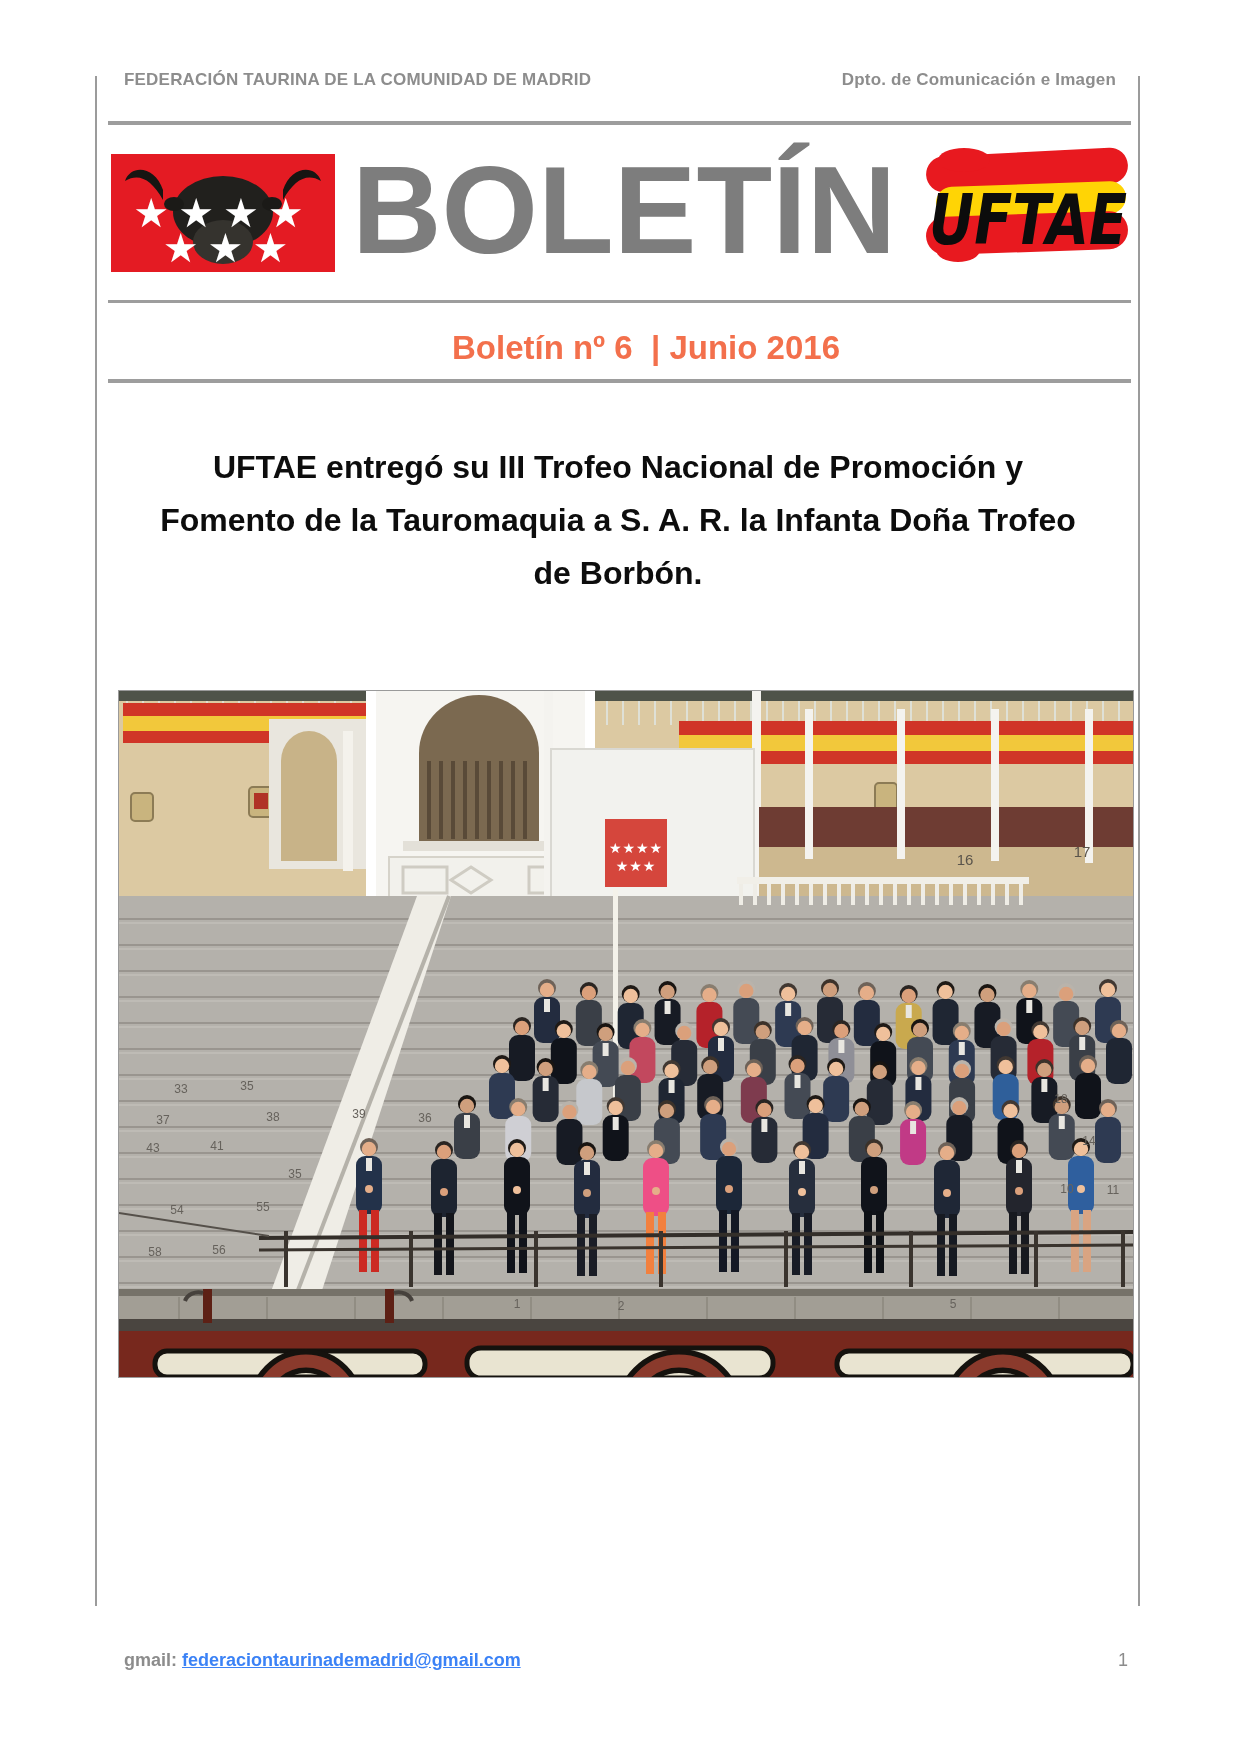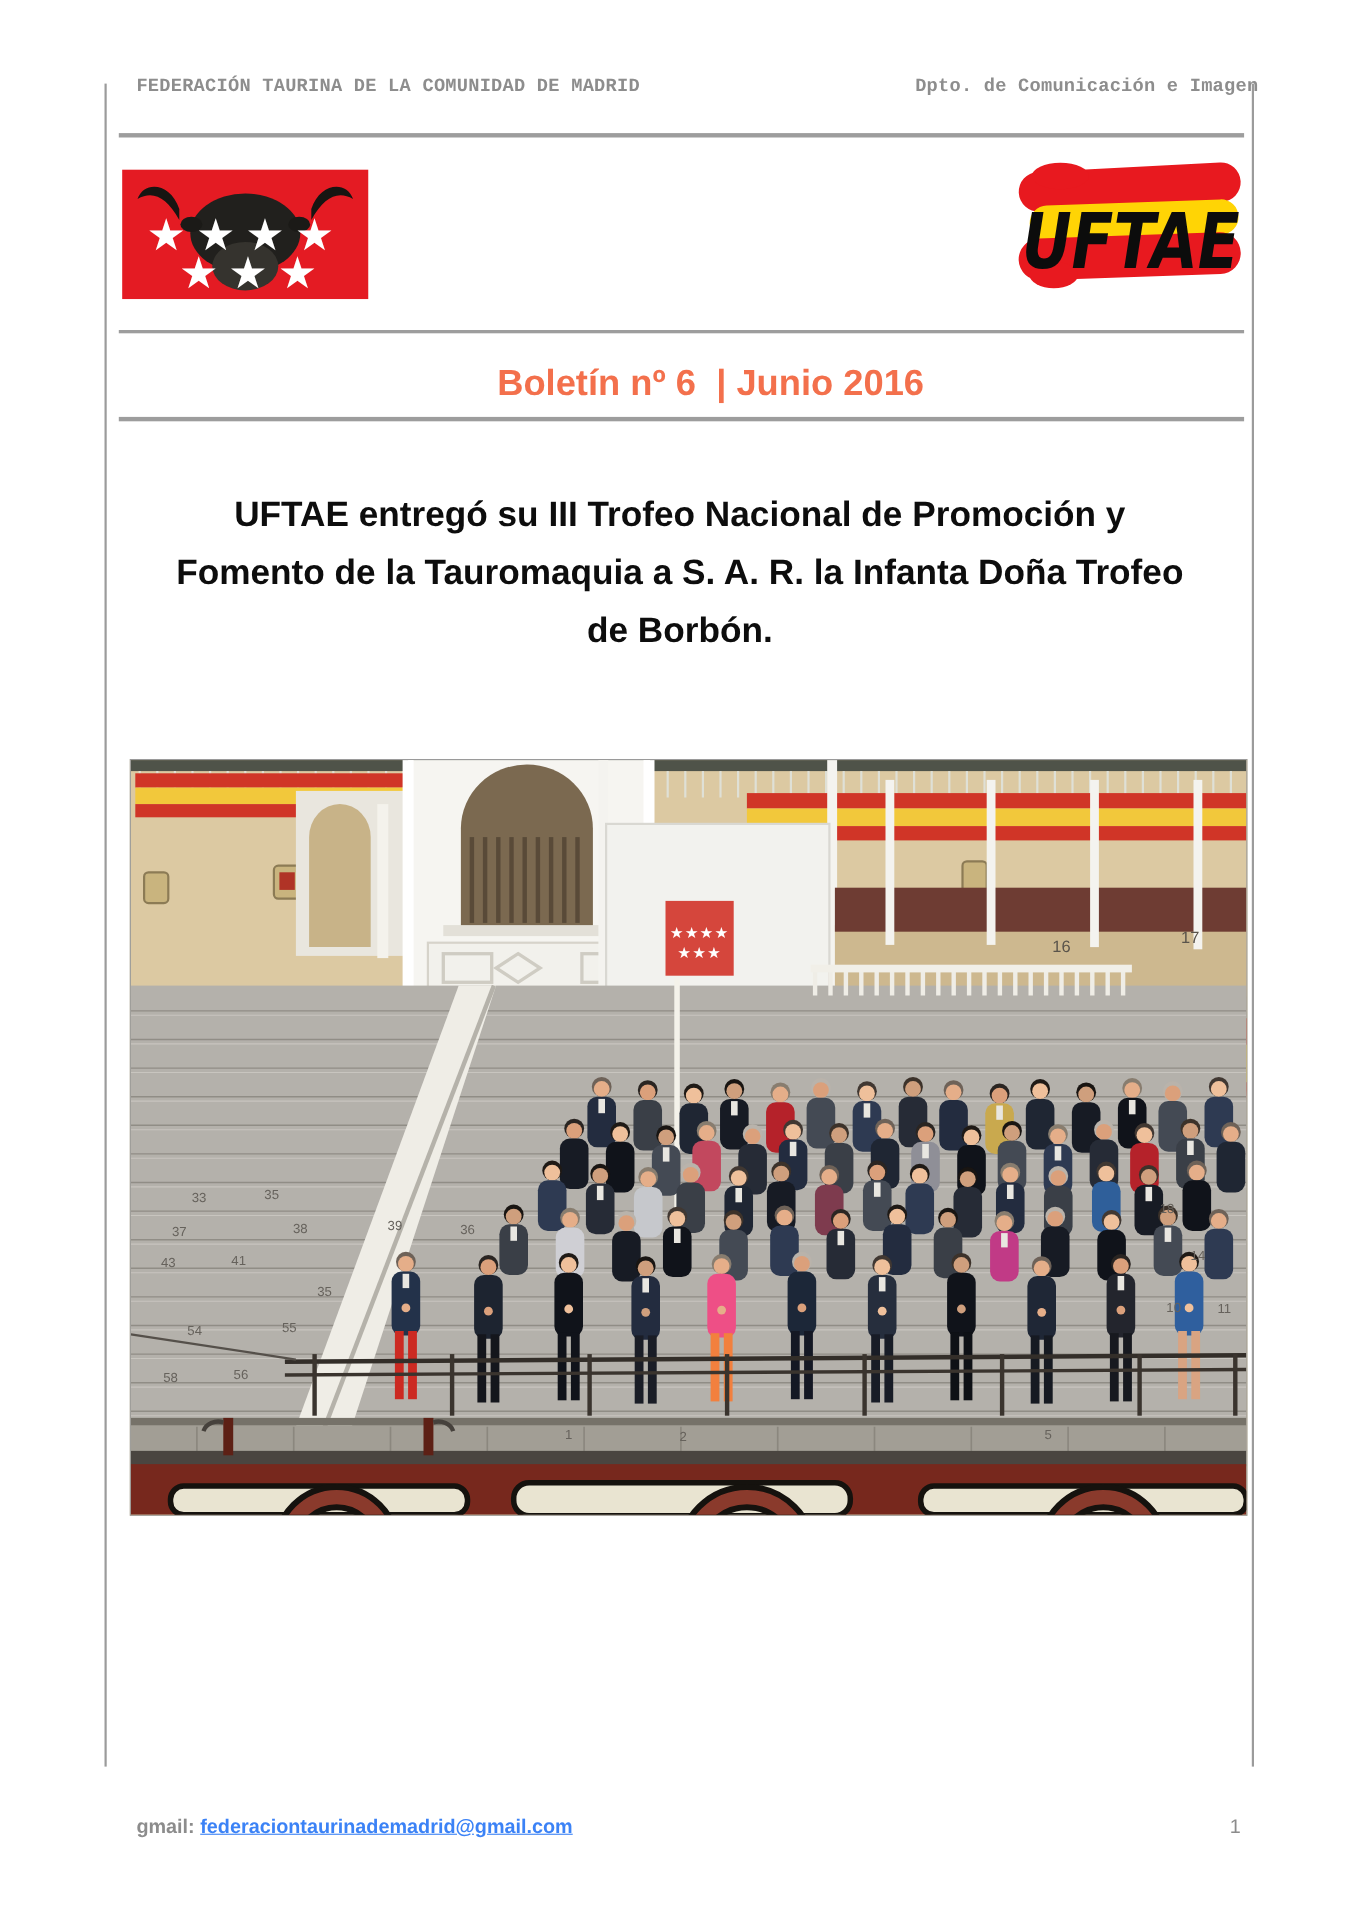--- a/index.html
+++ b/index.html
@@ -2,22 +2,22 @@
 <html><head>
 <meta charset="utf-8">
 <style>
   html,body{margin:0;padding:0;background:#ffffff;}
   .page{position:relative;width:1240px;height:1754px;background:#ffffff;overflow:hidden;
         font-family:"Liberation Sans",sans-serif;}
   .frame{position:absolute;top:76px;width:2px;height:1530px;background:#9b9b9b;}
   .frame-left{left:95px;}
   .frame-right{left:1138px;}
   .hdr{position:absolute;top:70px;font-size:17px;font-weight:bold;color:#8d8d8d;letter-spacing:.2px;}
-  .hdr-left{left:124px;font-family:Liberation Mono, monospace;}
-  .hdr-right{right:96px;font-family:Liberation Mono, monospace;}
+  .hdr-left{left:124px;}
+  .hdr-right{right:124px;}
   .rule{position:absolute;left:108px;width:1023px;background:#9d9d9d;}
   .rule-1{top:121px;height:4px;}
   .rule-2{top:300px;height:3px;}
   .rule-3{top:379px;height:4px;}
   .flag-logo{position:absolute;left:111px;top:154px;}
   .flag-stars{fill:#ffffff;font-size:40px;text-anchor:middle;letter-spacing:9px;
               font-family:"DejaVu Sans",sans-serif;}
   .boletin-title{position:absolute;left:352px;top:148px;font-size:124px;line-height:124px;
                  font-weight:800;color:#7d7d7d;letter-spacing:0;}
   .uftae-logo{position:absolute;left:920px;top:138px;}
@@ -55,20 +55,21 @@
       <path d="M172,36 C180,12 204,10 210,27 C196,19 184,25 172,46 Z" fill="#171512"></path>
       <ellipse cx="112" cy="58" rx="50" ry="36" fill="#21201d"></ellipse>
       <ellipse cx="112" cy="88" rx="30" ry="22" fill="#35332e"></ellipse>
       <ellipse cx="63" cy="50" rx="10" ry="7" fill="#1b1a17"></ellipse>
       <ellipse cx="161" cy="50" rx="10" ry="7" fill="#1b1a17"></ellipse>
     </g>
     <text class="flag-stars" x="112" y="73">★★★★</text>
     <text class="flag-stars" x="119" y="108">★★★</text>
   </svg>
 
+  <div class="boletin-title">BOLETÍN</div>
 
   <svg class="uftae-logo" width="215" height="135" viewBox="0 0 215 135">
     <g>
       <rect x="6" y="14" width="202" height="36" rx="18" transform="rotate(-3 107 32)" fill="#e8191f"></rect>
       <ellipse cx="44" cy="22" rx="26" ry="12" fill="#e8191f"></ellipse>
       <rect x="16" y="46" width="190" height="32" rx="16" transform="rotate(-2 111 62)" fill="#ffd405"></rect>
       <rect x="6" y="76" width="202" height="38" rx="19" transform="rotate(-2 107 95)" fill="#e8191f"></rect>
       <ellipse cx="38" cy="112" rx="22" ry="12" fill="#e8191f"></ellipse>
     </g>
     <text class="uftae-text" x="108" y="106" textLength="198" lengthAdjust="spacingAndGlyphs">UFTAE</text>

